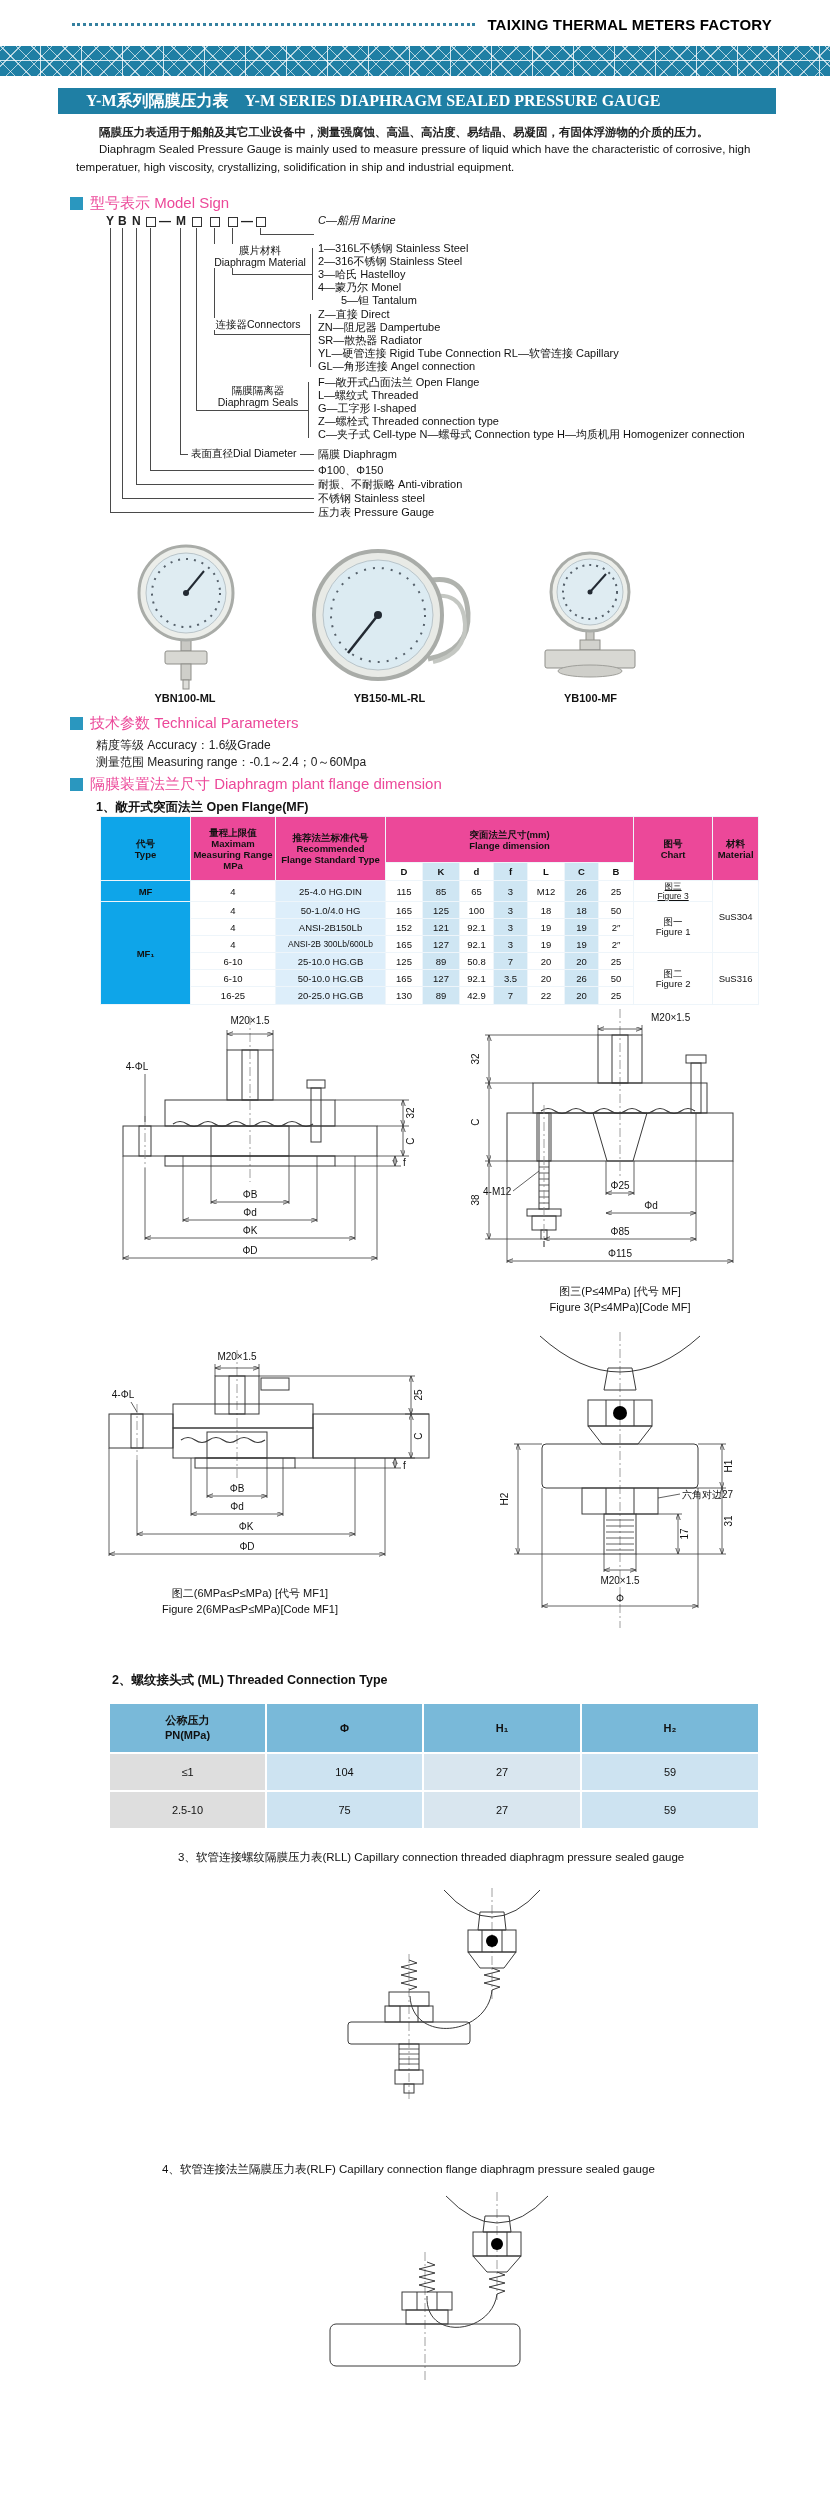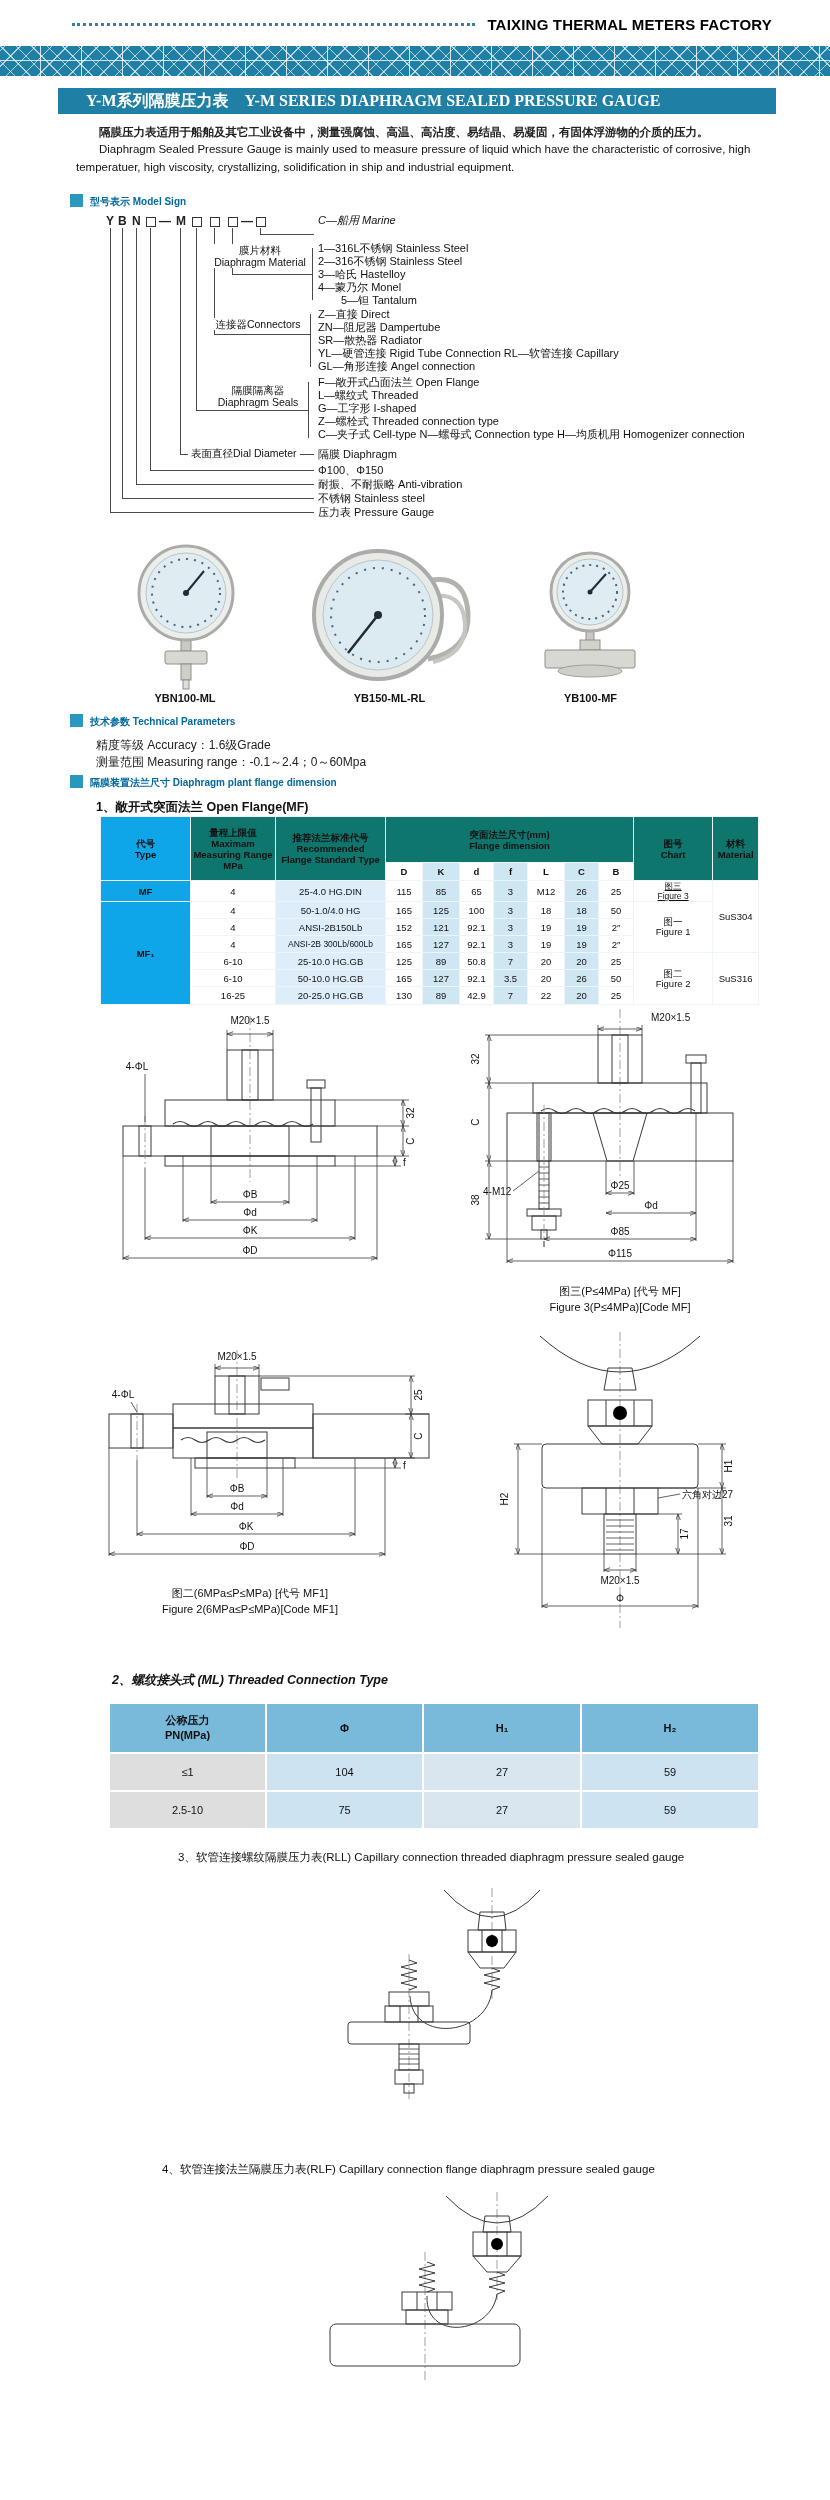--- a/index.html
+++ b/index.html
@@ -15,39 +15,39 @@
       linear-gradient(rgba(255,255,255,0) 0 14px, rgba(255,255,255,.8) 14px 15px, rgba(255,255,255,0) 15px),
       repeating-linear-gradient(90deg, rgba(255,255,255,0) 0 40px, rgba(255,255,255,.8) 40px 41px),
       repeating-linear-gradient(45deg, rgba(255,255,255,0) 0 10px, rgba(255,255,255,.65) 10px 11px),
       repeating-linear-gradient(-45deg, rgba(255,255,255,0) 0 10px, rgba(255,255,255,.65) 10px 11px);}
   .titlebar{top:88px;left:58px;width:690px;height:26px;background:#1f7fa4;color:#fff;
     font-family:"Liberation Serif",serif;font-weight:bold;font-size:16px;line-height:26px;padding-left:28px;}
   .titlebar .zh{margin-right:16px;}
   .intro{top:124px;left:76px;width:690px;font-size:11.5px;line-height:1.5;}
   .intro .zh{font-weight:bold;text-indent:2em;margin:0;}
   .intro .en{text-indent:2em;margin:0;color:#111;}
-  .sec-h{font-size:10px;font-weight:bold;color:#0369a1;}
+  .sec-h{font-size:15px;font-weight:normal;color:#ec4899;}
   .sec-h::before{content:"";display:inline-block;width:13px;height:13px;background:#2a97bf;margin-right:7px;vertical-align:-2px;}
   .sub-h{font-size:12.5px;font-weight:bold;color:#111;}
   .plain-h{font-size:11.5px;color:#111;}
   
   .tree{top:214px;left:60px;width:706px;height:312px;font-size:11px;}
   .tree .code{position:absolute;top:0;font-size:12px;font-weight:bold;color:#222;}
   .tree .box{position:absolute;top:3px;width:8px;height:8px;border:1px solid #333;}
   .vl{position:absolute;width:1px;background:#4a4a4a;}
   .hl{position:absolute;height:1px;background:#4a4a4a;}
   .tlabel{position:absolute;left:258px;white-space:nowrap;line-height:13px;color:#111;}
   .tnote{position:absolute;text-align:center;line-height:12px;font-size:10.5px;color:#111;background:#fff;}
   
   .caption{position:absolute;font-size:11px;font-weight:bold;text-align:center;color:#111;}
   
   table{border-collapse:collapse;table-layout:fixed;}
   .t1{font-size:9.5px;}
   .t1 td{border:1px solid #eef5fa;text-align:center;vertical-align:middle;padding:0 1px;color:#111;overflow:hidden;}
-  .t1 .hc{background:#0f766e;font-weight:bold;line-height:11px;}
+  .t1 .hc{background:#ec4899;font-weight:bold;line-height:11px;}
   .t1 .tcol{background:#0ea5e9;font-weight:bold;}
   .t1 .cw{background:#fff;}
   .t1 .cb{background:#ddeefa;}
   .t1 .dw{background:#fff;}
   .t1 .db{background:#cfe6f3;}
   .t1 .chart{background:#fff;line-height:10px;}
   .t2{font-size:11px;}
   .t2 td{border:2px solid #fff;text-align:center;vertical-align:middle;color:#111;}
   .t2 .hc{background:#79b9d9;font-weight:bold;line-height:15px;}
   .t2 .pn{background:#dedede;}
@@ -568,21 +568,21 @@
     <line class="dim" x1="134" y1="222" x2="134" y2="240"></line>
       <line class="dim" x1="166" y1="222" x2="166" y2="240"></line>
     <line class="dim" x1="134" y1="238" x2="166" y2="238" marker-start="url(#m4)" marker-end="url(#m4)"></line>
     <text x="150" y="252" text-anchor="middle">M20×1.5</text>
     <line class="dim" x1="72" y1="156" x2="72" y2="276"></line>
       <line class="dim" x1="228" y1="156" x2="228" y2="276"></line>
     <line class="dim" x1="72" y1="274" x2="228" y2="274" marker-start="url(#m4)" marker-end="url(#m4)"></line>
     <text x="150" y="270" text-anchor="middle">Φ</text>
   </svg>
 
-  <div class="abs sub-h" style="top:1672px;left:112px;font-style:italic;">2、螺纹接头式 (ML) Threaded Connection Type</div>
+  <div class="abs sub-h" style="top:1672px;left:112px;">2、螺纹接头式 (ML) Threaded Connection Type</div>
   <table class="t2 abs" style="top:1702px;left:108px;width:650px;">
     <colgroup>
         <col style="width:157px">
         <col style="width:157px">
         <col style="width:158px">
         <col style="width:178px">
       </colgroup>
     <tbody>
         <tr style="height:50px;">
       <td class="hc">

